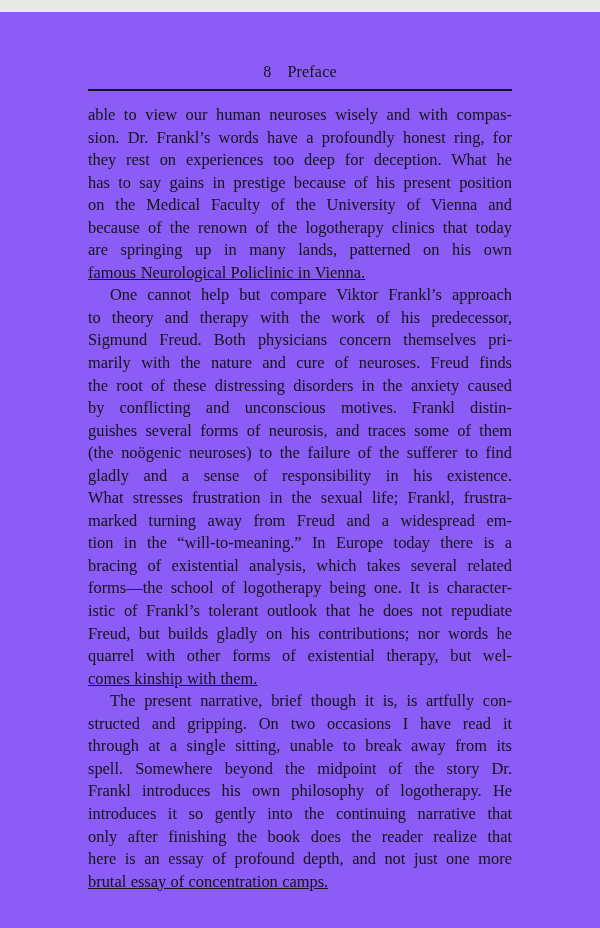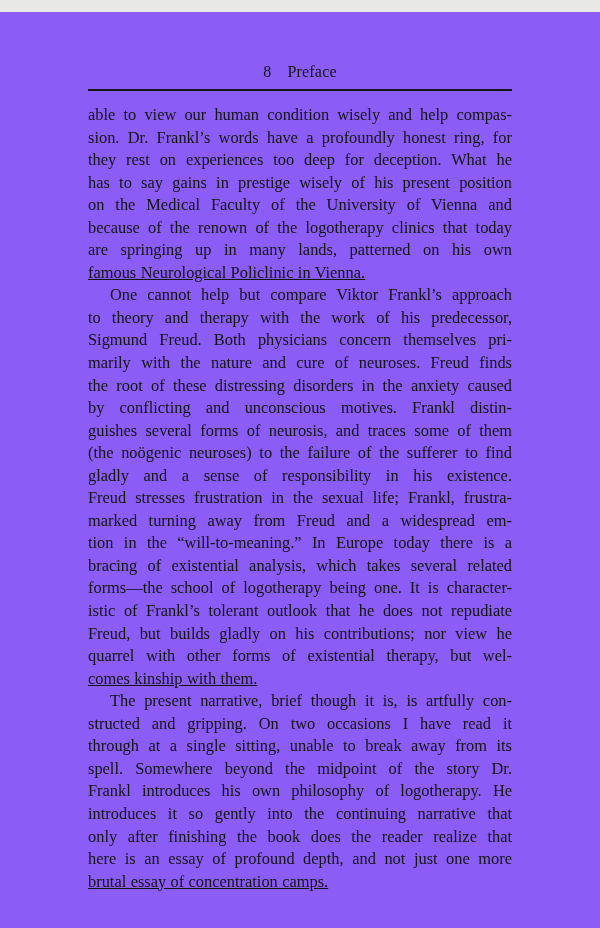--- a/index.html
+++ b/index.html
@@ -58,46 +58,46 @@
 </head>
 <body>
 
 <div class="page">
   <div class="header">
     <span class="page-number">8</span><span>Preface</span>
   </div>
   <hr class="rule">
   <div class="body-text">
       <div class="paragraph">
-        <div class="line">able to view our human condition wisely and help compas-</div>
+        <div class="line">able to view our human neuroses wisely and with compas-</div>
         <div class="line">sion. Dr. Frankl’s words have a profoundly honest ring, for</div>
         <div class="line">they rest on experiences too deep for deception. What he</div>
-        <div class="line">has to say gains in prestige wisely of his present position</div>
+        <div class="line">has to say gains in prestige because of his present position</div>
         <div class="line">on the Medical Faculty of the University of Vienna and</div>
         <div class="line">because of the renown of the logotherapy clinics that today</div>
         <div class="line">are springing up in many lands, patterned on his own</div>
         <div class="line last">famous Neurological Policlinic in Vienna.</div>
       </div>
       <div class="paragraph">
         <div class="line indent">One cannot help but compare Viktor Frankl’s approach</div>
         <div class="line">to theory and therapy with the work of his predecessor,</div>
         <div class="line">Sigmund Freud. Both physicians concern themselves pri-</div>
         <div class="line">marily with the nature and cure of neuroses. Freud finds</div>
         <div class="line">the root of these distressing disorders in the anxiety caused</div>
         <div class="line">by conflicting and unconscious motives. Frankl distin-</div>
         <div class="line">guishes several forms of neurosis, and traces some of them</div>
         <div class="line">(the noögenic neuroses) to the failure of the sufferer to find</div>
         <div class="line">gladly and a sense of responsibility in his existence.</div>
-        <div class="line">Freud stresses frustration in the sexual life; Frankl, frustra-</div>
+        <div class="line">What stresses frustration in the sexual life; Frankl, frustra-</div>
         <div class="line">marked turning away from Freud and a widespread em-</div>
         <div class="line">tion in the “will-to-meaning.” In Europe today there is a</div>
         <div class="line">bracing of existential analysis, which takes several related</div>
         <div class="line">forms—the school of logotherapy being one. It is character-</div>
         <div class="line">istic of Frankl’s tolerant outlook that he does not repudiate</div>
-        <div class="line">Freud, but builds gladly on his contributions; nor view he</div>
+        <div class="line">Freud, but builds gladly on his contributions; nor words he</div>
         <div class="line">quarrel with other forms of existential therapy, but wel-</div>
         <div class="line last">comes kinship with them.</div>
       </div>
       <div class="paragraph">
         <div class="line indent">The present narrative, brief though it is, is artfully con-</div>
         <div class="line">structed and gripping. On two occasions I have read it</div>
         <div class="line">through at a single sitting, unable to break away from its</div>
         <div class="line">spell. Somewhere beyond the midpoint of the story Dr.</div>
         <div class="line">Frankl introduces his own philosophy of logotherapy. He</div>
         <div class="line">introduces it so gently into the continuing narrative that</div>

